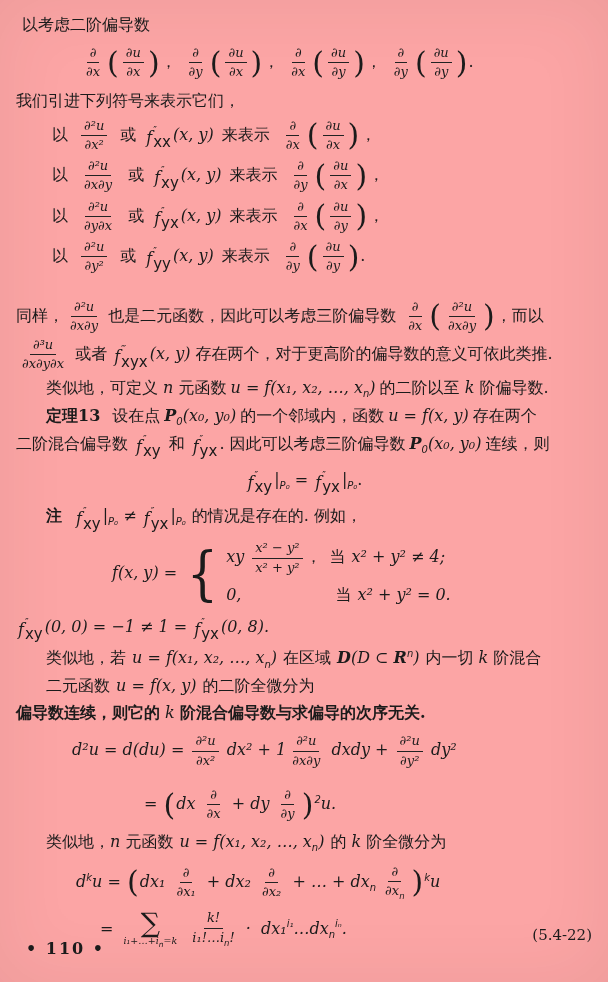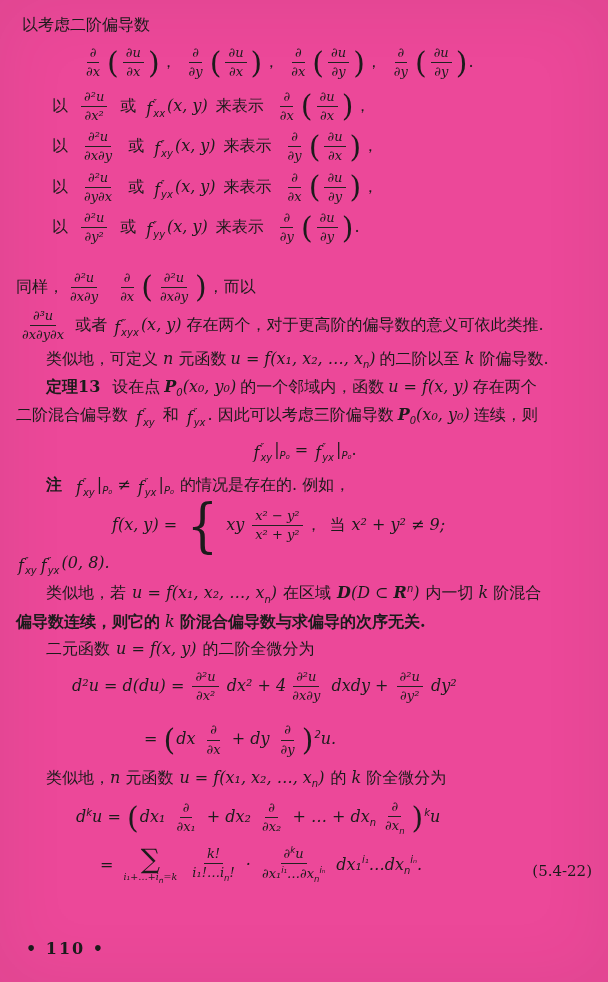--- a/index.html
+++ b/index.html
@@ -1,18 +1,18 @@
 <!DOCTYPE html>
 <html><head>
 <meta charset="utf-8">
 <style>
   html,body{margin:0;padding:0;background:#e8e6e0;}
   .page{
     position:relative;width:608px;height:982px;margin:0 auto;
-    background:#ec4899;color:#1b1b1b;overflow:hidden;box-sizing:border-box;
+    background:#fca5a5;color:#1b1b1b;overflow:hidden;box-sizing:border-box;
     padding:10px 16px 0 16px;
     font-family:"DejaVu Serif", serif;
     box-shadow:inset 0 0 70px rgba(60,55,40,0.08);
   }
   .line{position:relative;margin:3px 0;font-size:16px;line-height:1.5;}
   .p{}
   .lrow{margin:5px 0;}
   .disp{margin:8px 0;}
   .center{text-align:center;}
   .t{font-family:"DejaVu Serif", serif;}
@@ -26,21 +26,21 @@
   .frac .num{padding:0 3px 1px;border-bottom:1.4px solid #222;}
   .frac .den{padding:1px 3px 0;}
   .frac .mi{font-size:13px;}
   .frac .sup{font-size:8.5px;}
   .frac .sub{font-size:8.5px;}
   .big{font-size:30px;line-height:0;vertical-align:middle;font-weight:400;margin:0 1px;}
   .vsb{display:inline-flex;align-items:center;vertical-align:-3px;margin:0 2px;}
   .vsb .base{font-style:italic;font-size:16px;}
   .ss{display:inline-flex;flex-direction:column;align-items:flex-start;margin-left:1px;}
   .ss .s1{font-size:10px;line-height:1.05;}
-  .ss .s2{font-size:10px;line-height:1.05;font-style:italic;font-family:"DejaVu Sans", sans-serif;}
+  .ss .s2{font-size:15px;line-height:1.05;font-family:"DejaVu Sans", sans-serif;}
   .sum{display:inline-flex;flex-direction:column;align-items:center;vertical-align:middle;margin:0 5px;}
   .sum .sigma{font-size:27px;line-height:1;font-style:normal;}
   .sum .lim{font-size:9.5px;line-height:1.1;font-style:italic;white-space:nowrap;}
   .sum .lim .sub{font-size:7.5px;}
   .cases{display:inline-flex;align-items:center;vertical-align:middle;}
   .brace{font-size:58px;font-weight:300;line-height:0;margin:0 5px 0 2px;transform:scaleX(0.85);display:inline-block;}
   .crows{display:inline-flex;flex-direction:column;gap:7px;}
   .crow{white-space:nowrap;}
   .spc{display:inline-block;}
   .eqtag{float:right;margin-top:15px;font-size:15px;font-style:normal;}
@@ -70,20 +70,21 @@
         </span><span class="big">(</span><span class="frac">
           <span class="num"><span class="mi">∂u</span></span>
           <span class="den"><span class="mi">∂y</span></span>
         </span><span class="big">)</span><span class="t">，</span><span class="spc" style="width: 6px;"></span><span class="frac">
           <span class="num"><span class="mi">∂</span></span>
           <span class="den"><span class="mi">∂y</span></span>
         </span><span class="big">(</span><span class="frac">
           <span class="num"><span class="mi">∂u</span></span>
           <span class="den"><span class="mi">∂y</span></span>
         </span><span class="big">)</span><span class="t">.</span></div>
+      <div class="line p" style="padding-left: 0px;"><span class="t">我们引进下列符号来表示它们，</span></div>
       <div class="line lrow" style="padding-left: 36px;"><span class="t">以</span><span class="spc" style="width: 10px;"></span><span class="frac">
           <span class="num"><span class="mi">∂²u</span></span>
           <span class="den"><span class="mi">∂x²</span></span>
         </span><span class="spc" style="width: 10px;"></span><span class="t">或</span><span class="spc" style="width: 8px;"></span><span class="vsb">
           <span class="base">f</span>
           <span class="ss">
             <span class="s1">″</span>
             <span class="s2">xx</span>
           </span>
         </span><span class="mi">(x, y)</span><span class="spc" style="width: 8px;"></span><span class="t">来表示</span><span class="spc" style="width: 10px;"></span><span class="frac">
@@ -137,21 +138,21 @@
         </span><span class="mi">(x, y)</span><span class="spc" style="width: 8px;"></span><span class="t">来表示</span><span class="spc" style="width: 10px;"></span><span class="frac">
           <span class="num"><span class="mi">∂</span></span>
           <span class="den"><span class="mi">∂y</span></span>
         </span><span class="big">(</span><span class="frac">
           <span class="num"><span class="mi">∂u</span></span>
           <span class="den"><span class="mi">∂y</span></span>
         </span><span class="big">)</span><span class="t">.</span></div>
       <div class="line p" style="padding-left: 0px; margin-top: 24px;"><span class="t">同样，</span><span class="frac">
           <span class="num"><span class="mi">∂²u</span></span>
           <span class="den"><span class="mi">∂x∂y</span></span>
-        </span><span class="spc" style="width: 4px;"></span><span class="spc" style="width: 6px;"></span><span class="frac">
+        </span><span class="spc" style="width: 4px;"></span><span class="t">也是二元函数，因此可以考虑三阶偏导数</span><span class="spc" style="width: 6px;"></span><span class="frac">
           <span class="num"><span class="mi">∂</span></span>
           <span class="den"><span class="mi">∂x</span></span>
         </span><span class="big">(</span><span class="frac">
           <span class="num"><span class="mi">∂²u</span></span>
           <span class="den"><span class="mi">∂x∂y</span></span>
         </span><span class="big">)</span><span class="t">，而以</span></div>
       <div class="line p" style="padding-left: 0px;"><span class="frac">
           <span class="num"><span class="mi">∂³u</span></span>
           <span class="den"><span class="mi">∂x∂y∂x</span></span>
         </span><span class="spc" style="width: 5px;"></span><span class="t">或者</span><span class="spc" style="width: 5px;"></span><span class="vsb">
@@ -201,43 +202,44 @@
             <span class="s1">″</span>
             <span class="s2">yx</span>
           </span>
         </span><span class="mi">|</span><span class="sub">P₀</span><span class="spc" style="width: 6px;"></span><span class="t">的情况是存在的. 例如，</span></div>
       <div class="line disp" style="padding-left: 96px;"><span class="mi">f(x, y) = </span><span class="cases">
           <span class="brace">{</span>
           <span class="crows">
             <span class="crow"><span class="mi">xy </span><span class="frac">
                 <span class="num"><span class="mi">x² − y²</span></span>
                 <span class="den"><span class="mi">x² + y²</span></span>
-              </span><span class="t">，</span><span class="spc" style="width: 8px;"></span><span class="t">当</span><span class="spc" style="width: 6px;"></span><span class="mi">x² + y² ≠ 9;</span></span>
+              </span><span class="t">，</span><span class="spc" style="width: 8px;"></span><span class="t">当</span><span class="spc" style="width: 6px;"></span><span class="mi">x² + y² ≠ 4;</span></span>
+            <span class="crow"><span class="mi">0,</span><span class="spc" style="width: 94px;"></span><span class="t">当</span><span class="spc" style="width: 6px;"></span><span class="mi">x² + y² = 0.</span></span>
           </span>
         </span></div>
       <div class="line p" style="padding-left: 0px;"><span class="vsb">
           <span class="base">f</span>
           <span class="ss">
             <span class="s1">″</span>
             <span class="s2">xy</span>
           </span>
-        </span><span class="vsb">
+        </span><span class="mi">(0, 0) = −1 ≠ 1 = </span><span class="vsb">
           <span class="base">f</span>
           <span class="ss">
             <span class="s1">″</span>
             <span class="s2">yx</span>
           </span>
         </span><span class="mi">(0, 8).</span></div>
       <div class="line p" style="padding-left: 30px;"><span class="t">类似地，若</span><span class="spc" style="width: 6px;"></span><span class="mi">u = f(x₁, x₂, …, x</span><span class="sub">n</span><span class="mi">)</span><span class="spc" style="width: 6px;"></span><span class="t">在区域</span><span class="spc" style="width: 6px;"></span><span class="mbi">D</span><span class="mi">(D ⊂ </span><span class="mbi">R</span><span class="sup">n</span><span class="mi">)</span><span class="spc" style="width: 6px;"></span><span class="t">内一切</span><span class="mi"> k </span><span class="t">阶混合</span></div>
+      <div class="line p" style="padding-left: 30px;"><span class="t">二元函数</span><span class="spc" style="width: 6px;"></span><span class="mi">u = f(x, y)</span><span class="spc" style="width: 6px;"></span><span class="t">的二阶全微分为</span></div>
       <div class="line p" style="padding-left: 0px;"><span class="t bo">偏导数连续，则它的</span><span class="mi"> k </span><span class="t bo">阶混合偏导数与求偏导的次序无关.</span></div>
-      <div class="line p" style="padding-left: 30px;"><span class="t">二元函数</span><span class="spc" style="width: 6px;"></span><span class="mi">u = f(x, y)</span><span class="spc" style="width: 6px;"></span><span class="t">的二阶全微分为</span></div>
       <div class="line disp" style="padding-left: 56px;"><span class="mi">d²u = d(du) = </span><span class="frac">
           <span class="num"><span class="mi">∂²u</span></span>
           <span class="den"><span class="mi">∂x²</span></span>
-        </span><span class="mi"> dx² + 4</span><span class="frac">
+        </span><span class="mi"> dx² + 1</span><span class="frac">
           <span class="num"><span class="mi">∂²u</span></span>
           <span class="den"><span class="mi">∂x∂y</span></span>
         </span><span class="mi"> dxdy + </span><span class="frac">
           <span class="num"><span class="mi">∂²u</span></span>
           <span class="den"><span class="mi">∂y²</span></span>
         </span><span class="mi"> dy²</span></div>
       <div class="line disp" style="padding-left: 128px; margin-top: 18px;"><span class="mi">= </span><span class="big">(</span><span class="mi">dx </span><span class="frac">
           <span class="num"><span class="mi">∂</span></span>
           <span class="den"><span class="mi">∂x</span></span>
         </span><span class="mi"> + dy </span><span class="frac">
@@ -254,19 +256,16 @@
         </span><span class="mi"> + … + dx</span><span class="sub">n</span><span class="spc" style="width: 3px;"></span><span class="frac">
           <span class="num"><span class="mi">∂</span></span>
           <span class="den"><span class="mi">∂x</span><span class="sub">n</span></span>
         </span><span class="big">)</span><span class="sup">k</span><span class="mi">u</span></div>
       <div class="line disp" style="padding-left: 84px;"><span class="eqtag">(5.4-22)</span><span class="mi">= </span><span class="sum">
           <span class="sigma">∑</span>
           <span class="lim"><span class="mi">i₁+…+i</span><span class="sub">n</span><span class="mi">=k</span></span>
         </span><span class="spc" style="width: 4px;"></span><span class="frac">
           <span class="num"><span class="mi">k!</span></span>
           <span class="den"><span class="mi">i₁!…i</span><span class="sub">n</span><span class="mi">!</span></span>
-        </span><span class="mi"> · </span><span class="frac">
-          <span class="num"><span class="mi">∂</span><span class="sup">k</span><span class="mi">u</span></span>
-          <span class="den"><span class="mi">∂x₁</span><span class="sup">i₁</span><span class="mi">…∂x</span><span class="sub">n</span><span class="sup">iₙ</span></span>
-        </span><span class="spc" style="width: 5px;"></span><span class="mi">dx₁</span><span class="sup">i₁</span><span class="mi">…dx</span><span class="sub">n</span><span class="sup">iₙ</span><span class="mi">.</span></div>
+        </span><span class="mi"> · </span><span class="spc" style="width: 5px;"></span><span class="mi">dx₁</span><span class="sup">i₁</span><span class="mi">…dx</span><span class="sub">n</span><span class="sup">iₙ</span><span class="mi">.</span></div>
     </div>
   <div class="pageno">• 110 •</div>
 </div>
 
 </body></html>

